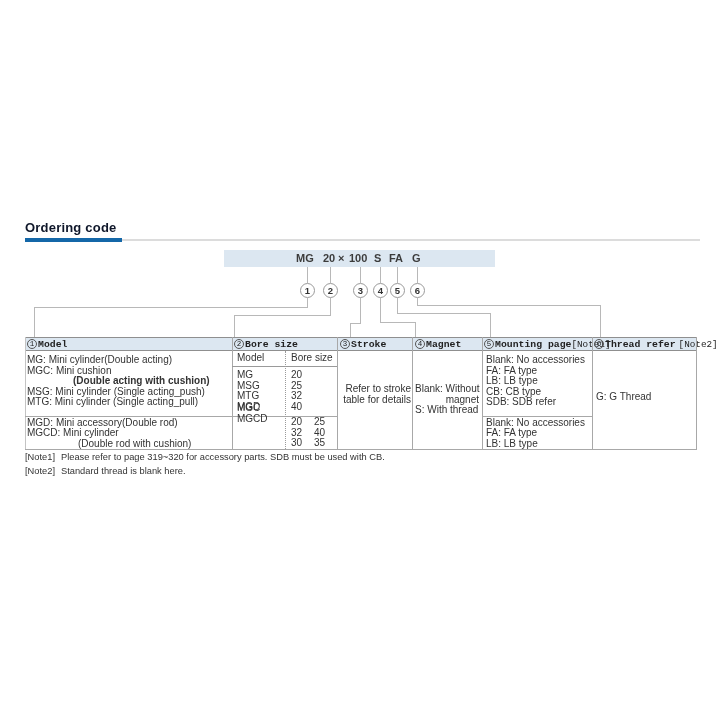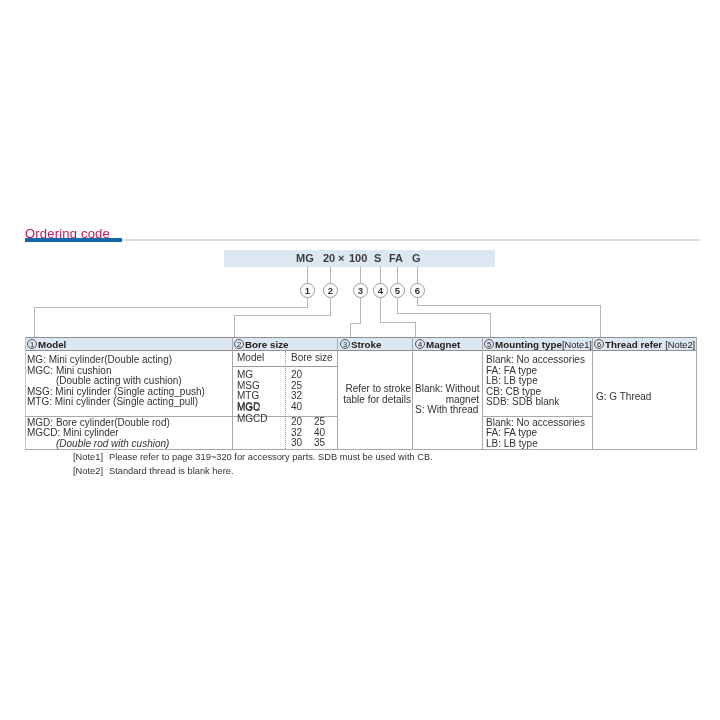--- a/index.html
+++ b/index.html
@@ -1,49 +1,49 @@
 <!DOCTYPE html>
 <html><head>
 <meta charset="utf-8">
 <style>
   * { margin:0; padding:0; box-sizing:border-box; }
   body { background:#ffffff; font-family:"Liberation Sans","DejaVu Sans",sans-serif; }
   #page { position:relative; width:720px; height:720px; background:#ffffff; overflow:hidden; }
 
-  .title { position:absolute; left:25px; top:220px; font-size:13px; font-weight:normal; color:#be185d; letter-spacing:0.2px;margin-top:6px; }
+  .title { position:absolute; left:25px; top:220px; font-size:13px; font-weight:bold; color:#0f172a; letter-spacing:0.2px; }
   .rule-blue { position:absolute; left:25px; top:238px; width:97px; height:4px; background:#1467a8; }
   .rule-gray { position:absolute; left:122px; top:239px; width:578px; height:2px; background:#dcdcdc; }
 
   .codebox { position:absolute; left:224px; top:250px; width:271px; height:17px; background:#dce7f1; }
   .codetxt { position:absolute; top:252px; font-size:11px; font-weight:bold; color:#3c3c3c; line-height:13px; }
 
   svg.lines { position:absolute; left:0; top:0; }
 
   .circle { position:absolute; top:283px; width:15px; height:15px; border:1px solid #9a9a9a; border-radius:50%;
             background:#ffffff; font-size:9.5px; font-weight:bold; color:#333; text-align:center; line-height:13px; }
 
   .hdr-band { position:absolute; left:25px; top:337px; width:672px; height:14px; background:#dce7f1;
               border-top:1px solid #8f8f8f; border-bottom:1px solid #8f8f8f; }
-  .hdr { position:absolute; top:338.5px; font-size:9.8px; font-weight:bold; color:#222; line-height:12px; white-space:nowrap; }
+  .hdr { position:absolute; top:338.5px; font-size:9.8px; font-weight:bold; color:#222; line-height:12px; white-space:nowrap;font-family:Liberation Mono, monospace; }
   .hnum { display:inline-block; width:10px; height:10px; border:1px solid #555; border-radius:50%;
           font-size:7.5px; font-weight:normal; line-height:9px; text-align:center; vertical-align:1px; margin-right:1px; }
   .hnote { font-weight:normal; font-size:9.3px; }
 
   .vline { position:absolute; top:337px; width:1px; height:112px; background:#a8a8a8; }
   .hline { position:absolute; height:1px; background:#a8a8a8; }
   .dotline { position:absolute; left:285px; top:351px; width:0; height:98px; border-left:1px dotted #9a9a9a; }
 
   .cell { position:absolute; font-size:10px; color:#333; line-height:10.5px; white-space:nowrap; }
   .cell div { height:10.5px; }
-  .indent1 { padding-left:29px; }
-  .indent2 { padding-left:29px;font-style:italic; }
+  .indent1 { padding-left:46px;font-weight:bold; }
+  .indent2 { padding-left:51px; }
   .ctr { text-align:right; }
   .ralign { text-align:right; }
 
-  .note-line { position:absolute; left:25px; font-size:9.3px; color:#333; white-space:nowrap;margin-left:48px; }
+  .note-line { position:absolute; left:25px; font-size:9.3px; color:#333; white-space:nowrap; }
   .note-tag { margin-right:6px; }
 </style>
 </head>
 <body>
 
 <div id="page">
 
   <div class="title">Ordering code</div>
   <div class="rule-blue"></div>
   <div class="rule-gray"></div>
@@ -88,21 +88,21 @@
   <div class="hdr" style="left:234px">
     <span class="hnum">2</span><span>Bore size</span>
   </div>
   <div class="hdr" style="left:340px">
     <span class="hnum">3</span><span>Stroke</span>
   </div>
   <div class="hdr" style="left:415px">
     <span class="hnum">4</span><span>Magnet</span>
   </div>
   <div class="hdr" style="left:484px">
-    <span class="hnum">5</span><span>Mounting type</span><span class="hnote">[Note1]</span>
+    <span class="hnum">5</span><span>Mounting page</span><span class="hnote">[Note1]</span>
   </div>
   <div class="hdr" style="left:594px">
     <span class="hnum">6</span><span>Thread refer</span><span class="hnote" style="margin-left:3px">[Note2]</span>
   </div>
 
   <div class="vline" style="left:25px;  background:#c3c3c3"></div>
   <div class="vline" style="left:232px"></div>
   <div class="vline" style="left:337px"></div>
   <div class="vline" style="left:412px"></div>
   <div class="vline" style="left:482px"></div>
@@ -115,21 +115,21 @@
   <div class="dotline"></div>
 
   <div class="cell" style="left:27px; top:355px">
     <div>MG: Mini cylinder(Double acting)</div>
     <div>MGC: Mini cushion</div>
     <div class="indent1">(Double acting with cushion)</div>
     <div>MSG: Mini cylinder (Single acting_push)</div>
     <div>MTG: Mini cylinder (Single acting_pull)</div>
   </div>
   <div class="cell" style="left:27px; top:417.5px">
-    <div>MGD: Bore cylinder(Double rod)</div>
+    <div>MGD: Mini accessory(Double rod)</div>
     <div>MGCD: Mini cylinder</div>
     <div class="indent2">(Double rod with cushion)</div>
   </div>
 
   <div class="cell" style="left:237px; top:353px">Model</div>
   <div class="cell" style="left:291px; top:353px">Bore size</div>
   <div class="cell" style="left:237px; top:370px">
     <div>MG</div>
     <div>MSG</div>
     <div>MTG</div>
@@ -165,21 +165,21 @@
     <div>Blank: Without</div>
     <div class="ralign">magnet</div>
     <div>S: With thread</div>
   </div>
 
   <div class="cell" style="left:486px; top:355px">
     <div>Blank: No accessories</div>
     <div>FA: FA type</div>
     <div>LB: LB type</div>
     <div>CB: CB type</div>
-    <div>SDB: SDB blank</div>
+    <div>SDB: SDB refer</div>
   </div>
   <div class="cell" style="left:486px; top:417.5px">
     <div>Blank: No accessories</div>
     <div>FA: FA type</div>
     <div>LB: LB type</div>
   </div>
 
   <div class="cell" style="left:596px; top:392px">G: G Thread</div>
 
   <div class="note-line" style="top:452px">

